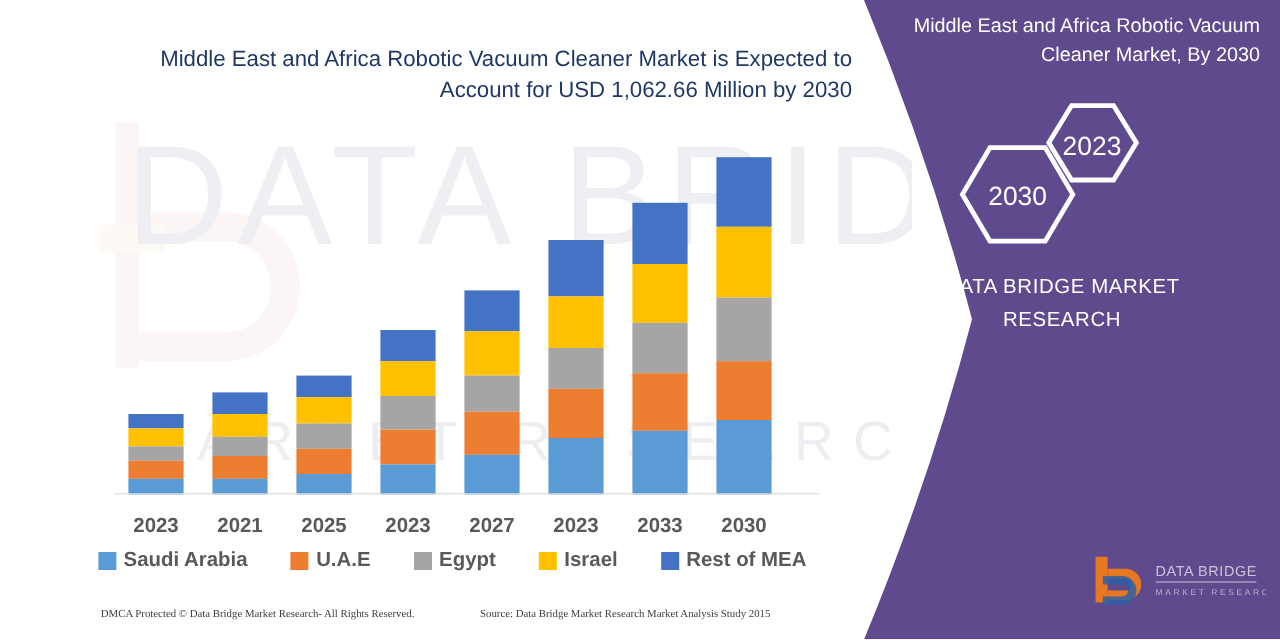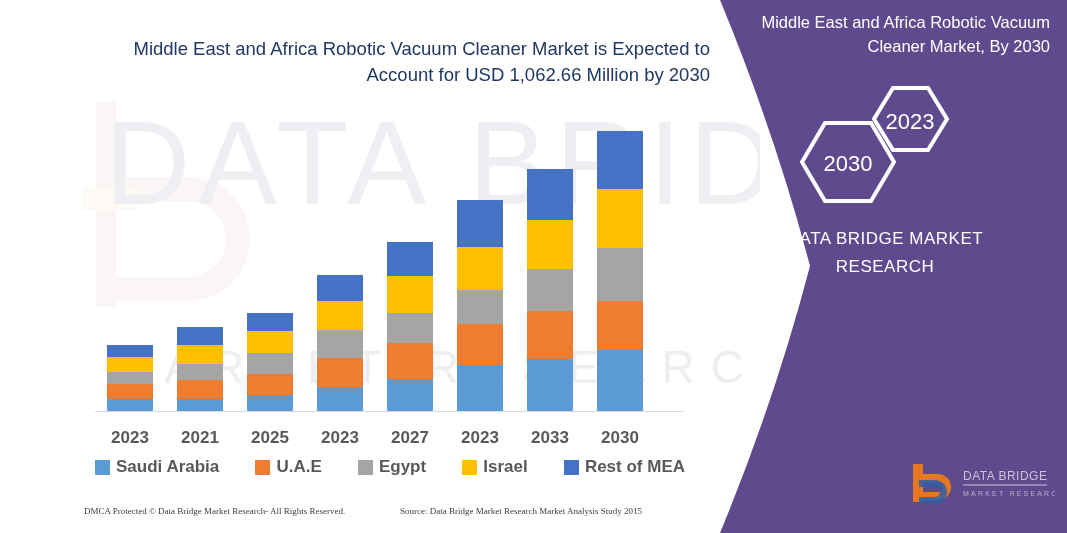--- a/index.html
+++ b/index.html
@@ -54,21 +54,21 @@
 
   .xlabels{
     position:absolute;left:95px;top:428px;width:590px;height:24px;
   }
   .xlab{
     position:absolute;width:70px;text-align:center;
     font-size:17px;font-weight:bold;color:#595959;
   }
 
   .legend{
-    position:absolute;left:95px;top:455px;width:590px;height:24px;
+    position:absolute;left:82px;top:455px;width:590px;height:24px;
     display:flex;align-items:center;justify-content:space-between;
   }
   .lg-item{display:flex;align-items:center;gap:6px;}
   .lg-box{width:15px;height:15px;display:inline-block;}
   .lg-txt{font-size:17px;font-weight:bold;color:#595959;white-space:nowrap;}
 
   .footer{
     position:absolute;left:84px;top:506px;width:600px;
     font-family:"Liberation Serif", serif;
     font-size:9px;color:#404040;

